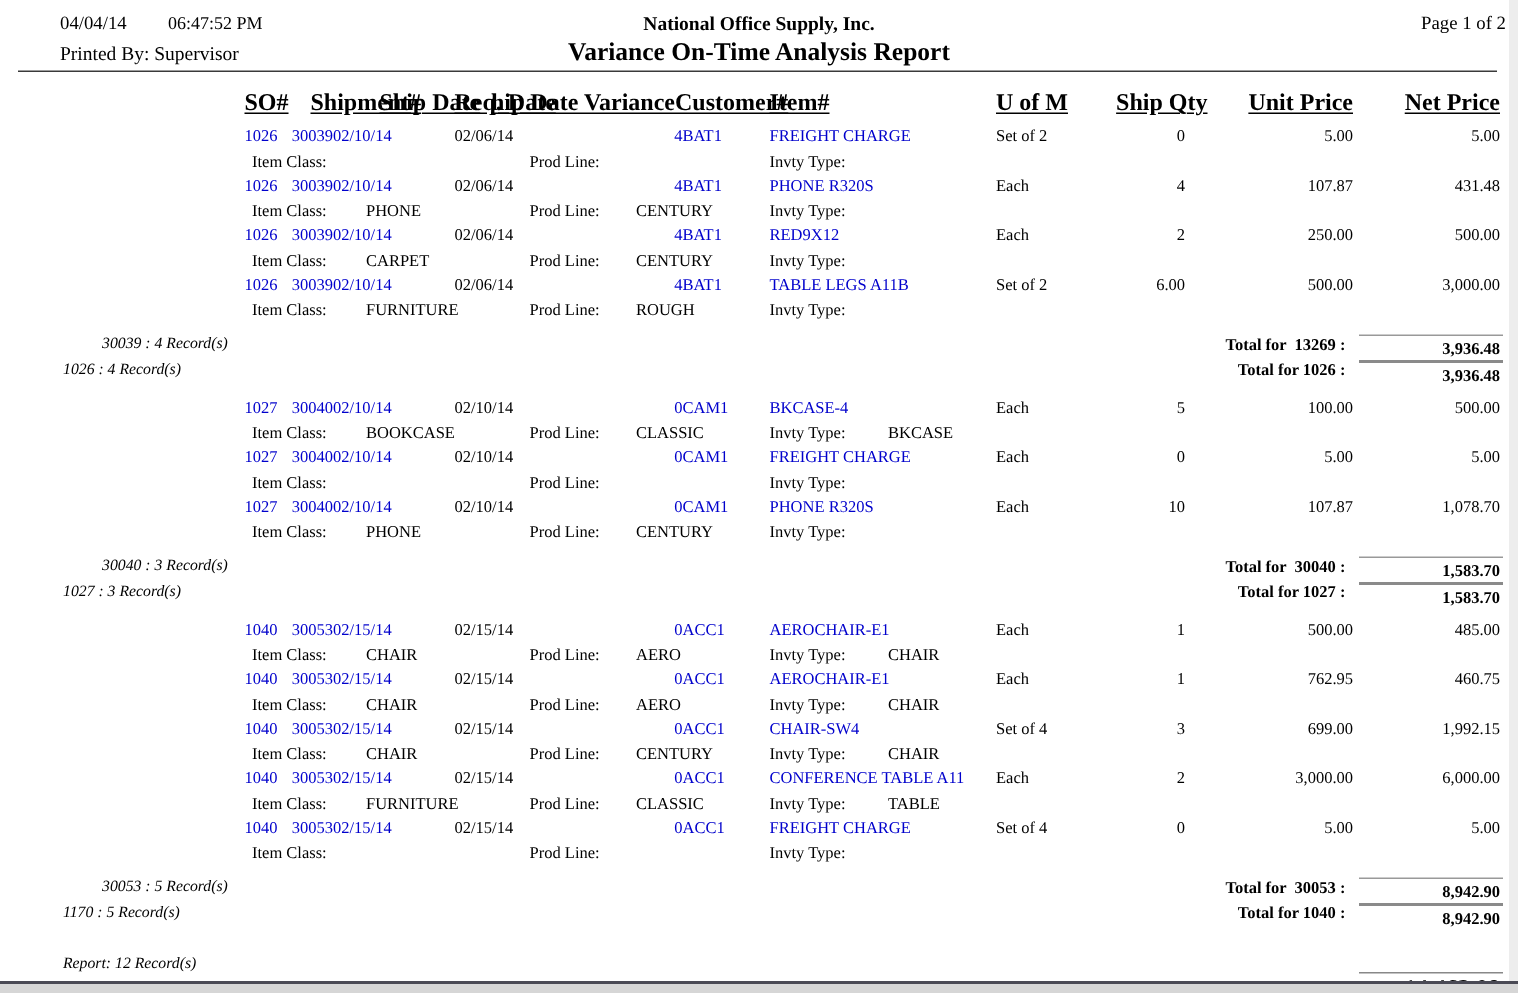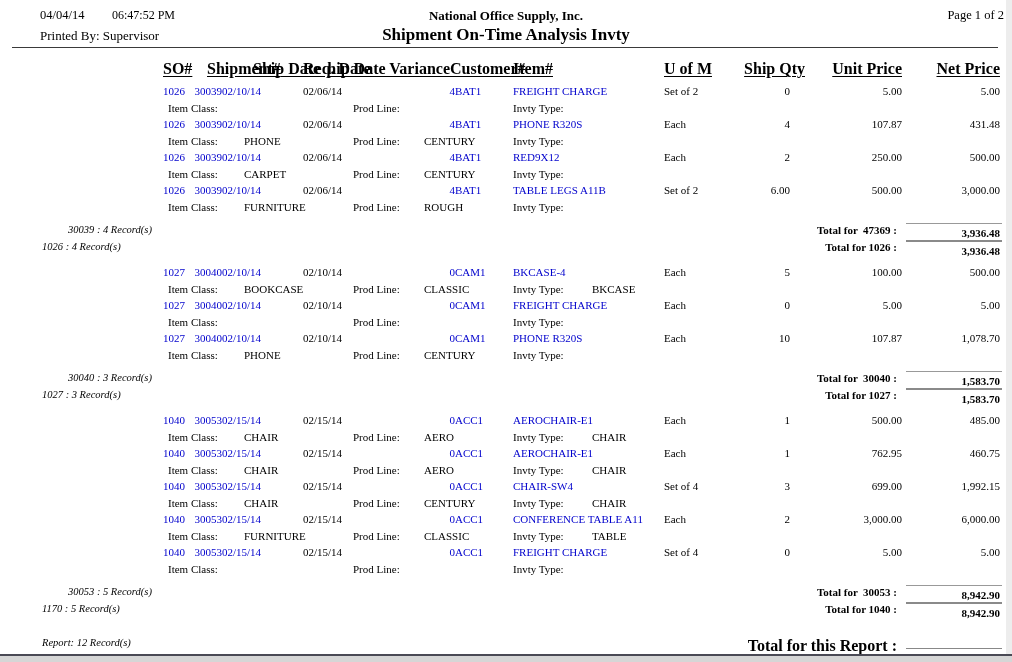--- a/index.html
+++ b/index.html
@@ -66,21 +66,21 @@
   .right-strip{top:0;right:0;width:6px;height:654px;background:#ededed;white-space:normal;}
 </style>
 </head>
 <body>
 
 <div>
   <span class="abs hdr-date">04/04/14</span>
   <span class="abs hdr-time">06:47:52 PM</span>
   <span class="abs hdr-printedby">Printed By: Supervisor</span>
   <div class="abs hdr-company">National Office Supply, Inc.</div>
-  <div class="abs hdr-title">Shipment On-Time Analysis Invty</div>
+  <div class="abs hdr-title">Variance On-Time Analysis Report</div>
   <span class="abs hdr-page">Page 1 of 2</span>
   <div class="abs top-rule"></div>
 </div>
 
 <div class="report">
 
   <div class="row colhead">
     <span class="h h-so">SO#</span>
     <span class="h h-inv">Shipment#</span>
     <span class="h h-ship">Ship Date</span>
@@ -175,21 +175,21 @@
         <span class="c s-icl">Item Class:</span>
         <span class="c s-icv">FURNITURE</span>
         <span class="c s-pll">Prod Line:</span>
         <span class="c s-plv">ROUGH</span>
         <span class="c s-itl">Invty Type:</span>
         <span class="c s-itv"></span>
       </div>
       <div class="group-sums">
         <div class="row sumrow">
           <span class="c sum-invoice italic">30039 : 4 Record(s)</span>
-          <span class="c total-label">Total for  47369 :</span>
+          <span class="c total-label">Total for  13269 :</span>
           <span class="c total-box inv-box">3,936.48</span>
         </div>
         <div class="row sumrow">
           <span class="c sum-so italic">1026 : 4 Record(s)</span>
           <span class="c total-label">Total for 1026 :</span>
           <span class="c total-box so-box">3,936.48</span>
         </div>
       </div>
       <div class="row detail">
         <span class="c c-so blue">1027</span>
@@ -380,20 +380,19 @@
         <div class="row sumrow">
           <span class="c sum-so italic">1170 : 5 Record(s)</span>
           <span class="c total-label">Total for 1040 :</span>
           <span class="c total-box so-box">8,942.90</span>
         </div>
       </div>
     </div>
 
   <div class="report-footer">
     <span class="abs rep-sum italic">Report: 12 Record(s)</span>
-    <span class="abs rep-label">Total for this Report :</span>
     <span class="abs rep-box">14,463.08</span>
   </div>
 </div>
 
 <div class="abs bottom-rule"></div>
 <div class="abs bottom-strip"></div>
 <div class="abs right-strip"></div>
 
 </body></html>

